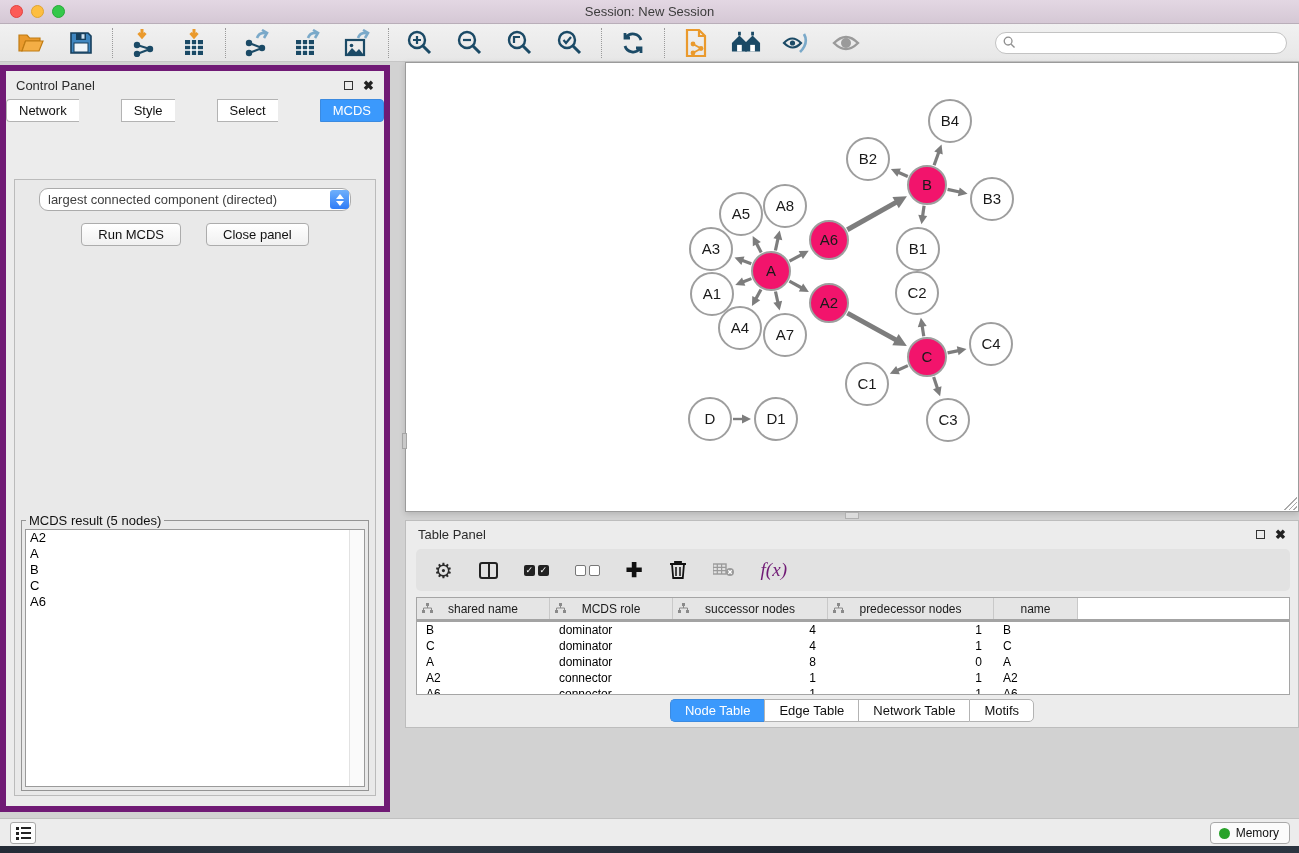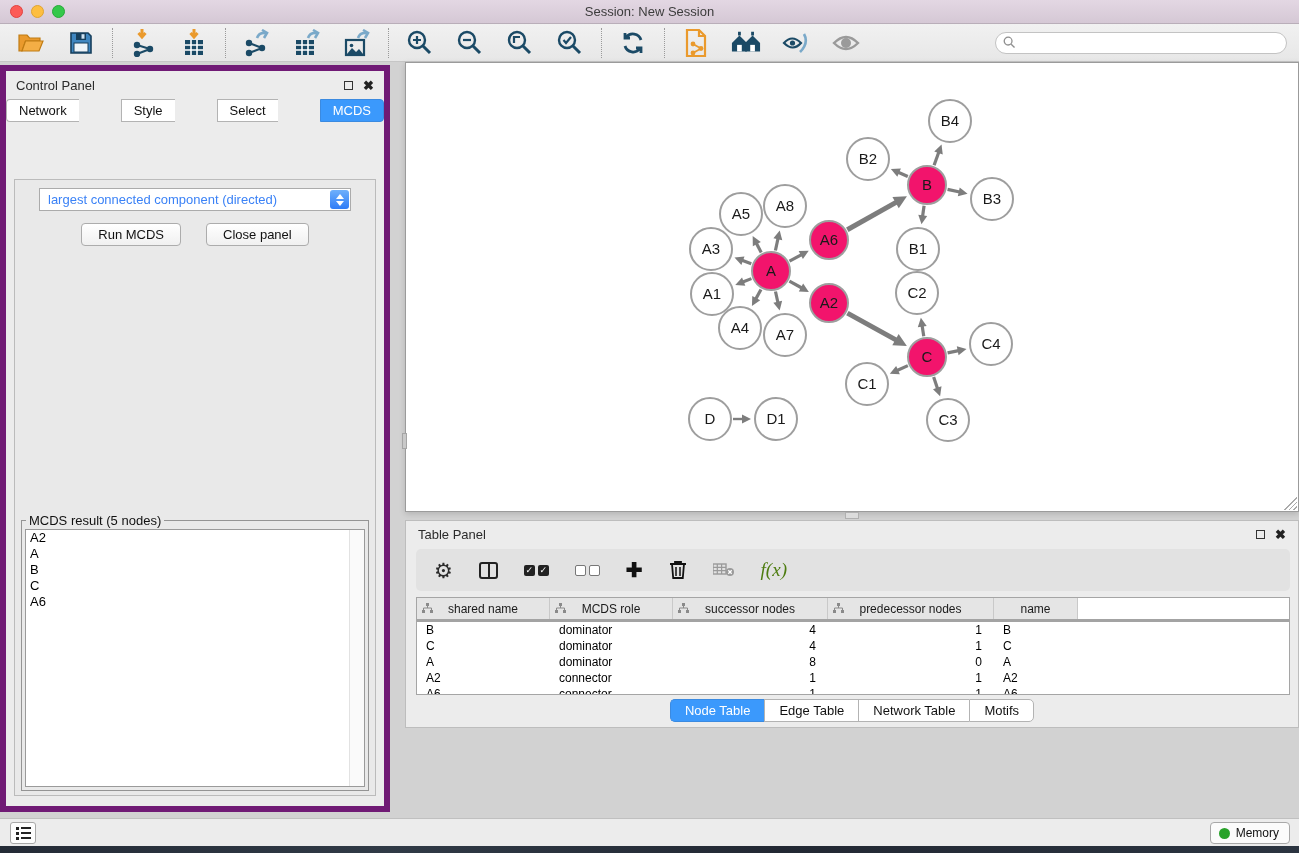--- a/index.html
+++ b/index.html
@@ -39,21 +39,21 @@
   .cp-tabs { display:flex; justify-content:space-between; position:relative; z-index:2; }
   .cp-tab { font-size:13px; padding:3px 12px; background:#fff; border:1px solid #b3b3b3;
     border-right:none; color:#111; }
   .cp-tab:first-child { border-top-left-radius:4px; border-bottom-left-radius:4px; }
   .cp-tab:last-child { border-right:1px solid #b3b3b3; border-top-right-radius:4px; border-bottom-right-radius:4px; }
   .cp-tab.active { background:#3b99fc; color:#fff; border-color:#3b8ae0; }
   .cp-body { position:absolute; left:8px; right:8px; top:108px; bottom:10px;
     background:#e9e9e9; border:1px solid #bbb; }
   .opt-label { text-align:center; font-size:13px; color:#111; margin-top:18px; }
   .dropdown { position:relative; margin:8px auto 0; width:312px; height:23px; background:#fff;
-    border:1px solid #ababab; border-radius:0; font-size:13px; color:#3b82f6;
+    border:1px solid #ababab; border-radius:9px; font-size:13px; color:#404040;
     display:flex; align-items:center; padding-left:8px; }
   .dd-stepper { position:absolute; right:1px; top:1px; width:19px; height:19px; border-radius:3px;
     background:linear-gradient(#6fb0fb,#2e7cf7); display:flex; flex-direction:column;
     align-items:center; justify-content:center; gap:2px; }
   .dd-stepper .up, .dd-stepper .down { width:0; height:0; border-left:4px solid transparent;
     border-right:4px solid transparent; }
   .dd-stepper .up { border-bottom:5px solid #fff; }
   .dd-stepper .down { border-top:5px solid #fff; }
   .cp-buttons { display:flex; justify-content:center; gap:25px; margin-top:12px; }
   .btn { font-size:13px; padding:3px 16px; background:linear-gradient(#ffffff,#f0f0f0);
@@ -96,21 +96,21 @@
     display:flex; align-items:center; gap:26px; padding-left:18px; }
   .tp-icon { display:flex; align-items:center; justify-content:center; height:24px; }
   .gear-glyph { font-size:21px; color:#2b2b2b; line-height:1; }
   .cols-glyph { width:19px; height:17px; border:2px solid #222; border-radius:3px; position:relative; }
   .cols-glyph::after { content:""; position:absolute; left:50%; top:0; bottom:0; width:2px; background:#222; }
   .cb-pair { display:flex; gap:3px; }
   .cb { width:11px; height:11px; border-radius:2px; }
   .cb.checked { background:#222; color:#fff; font-size:9px; line-height:11px; text-align:center; }
   .cb.empty { background:#fff; border:1.5px solid #777; }
   .plus-glyph { font-size:20px; font-weight:bold; color:#111; line-height:1; }
-  .fx-glyph { font-family:"Liberation Serif", serif; font-style:italic; font-size:19px; color:#4d7c0f; }
+  .fx-glyph { font-family:"Liberation Serif", serif; font-style:italic; font-size:19px; color:#701a75; }
 
   .node-table { position:absolute; left:10px; right:8px; top:76px; bottom:32px;
     background:#fff; border:1px solid #a5a5a5; overflow:hidden; }
   .nt-grid { display:grid; grid-template-columns:133px 123px 155px 166px 84px 1fr; }
   .nt-headrow { border-bottom:3px solid #a3a3a3; background:#e5e5e5; }
   .nt-th { position:relative; height:21px; display:flex; align-items:center; justify-content:center;
     font-size:12px; color:#1a1a1a; border-right:1px solid #c9c9c9; }
   .nt-th:last-child { border-right:none; background:#fff; }
   .nt-th .tree-ic { position:absolute; left:5px; top:5px; }
   .nt-row { height:16px; }

